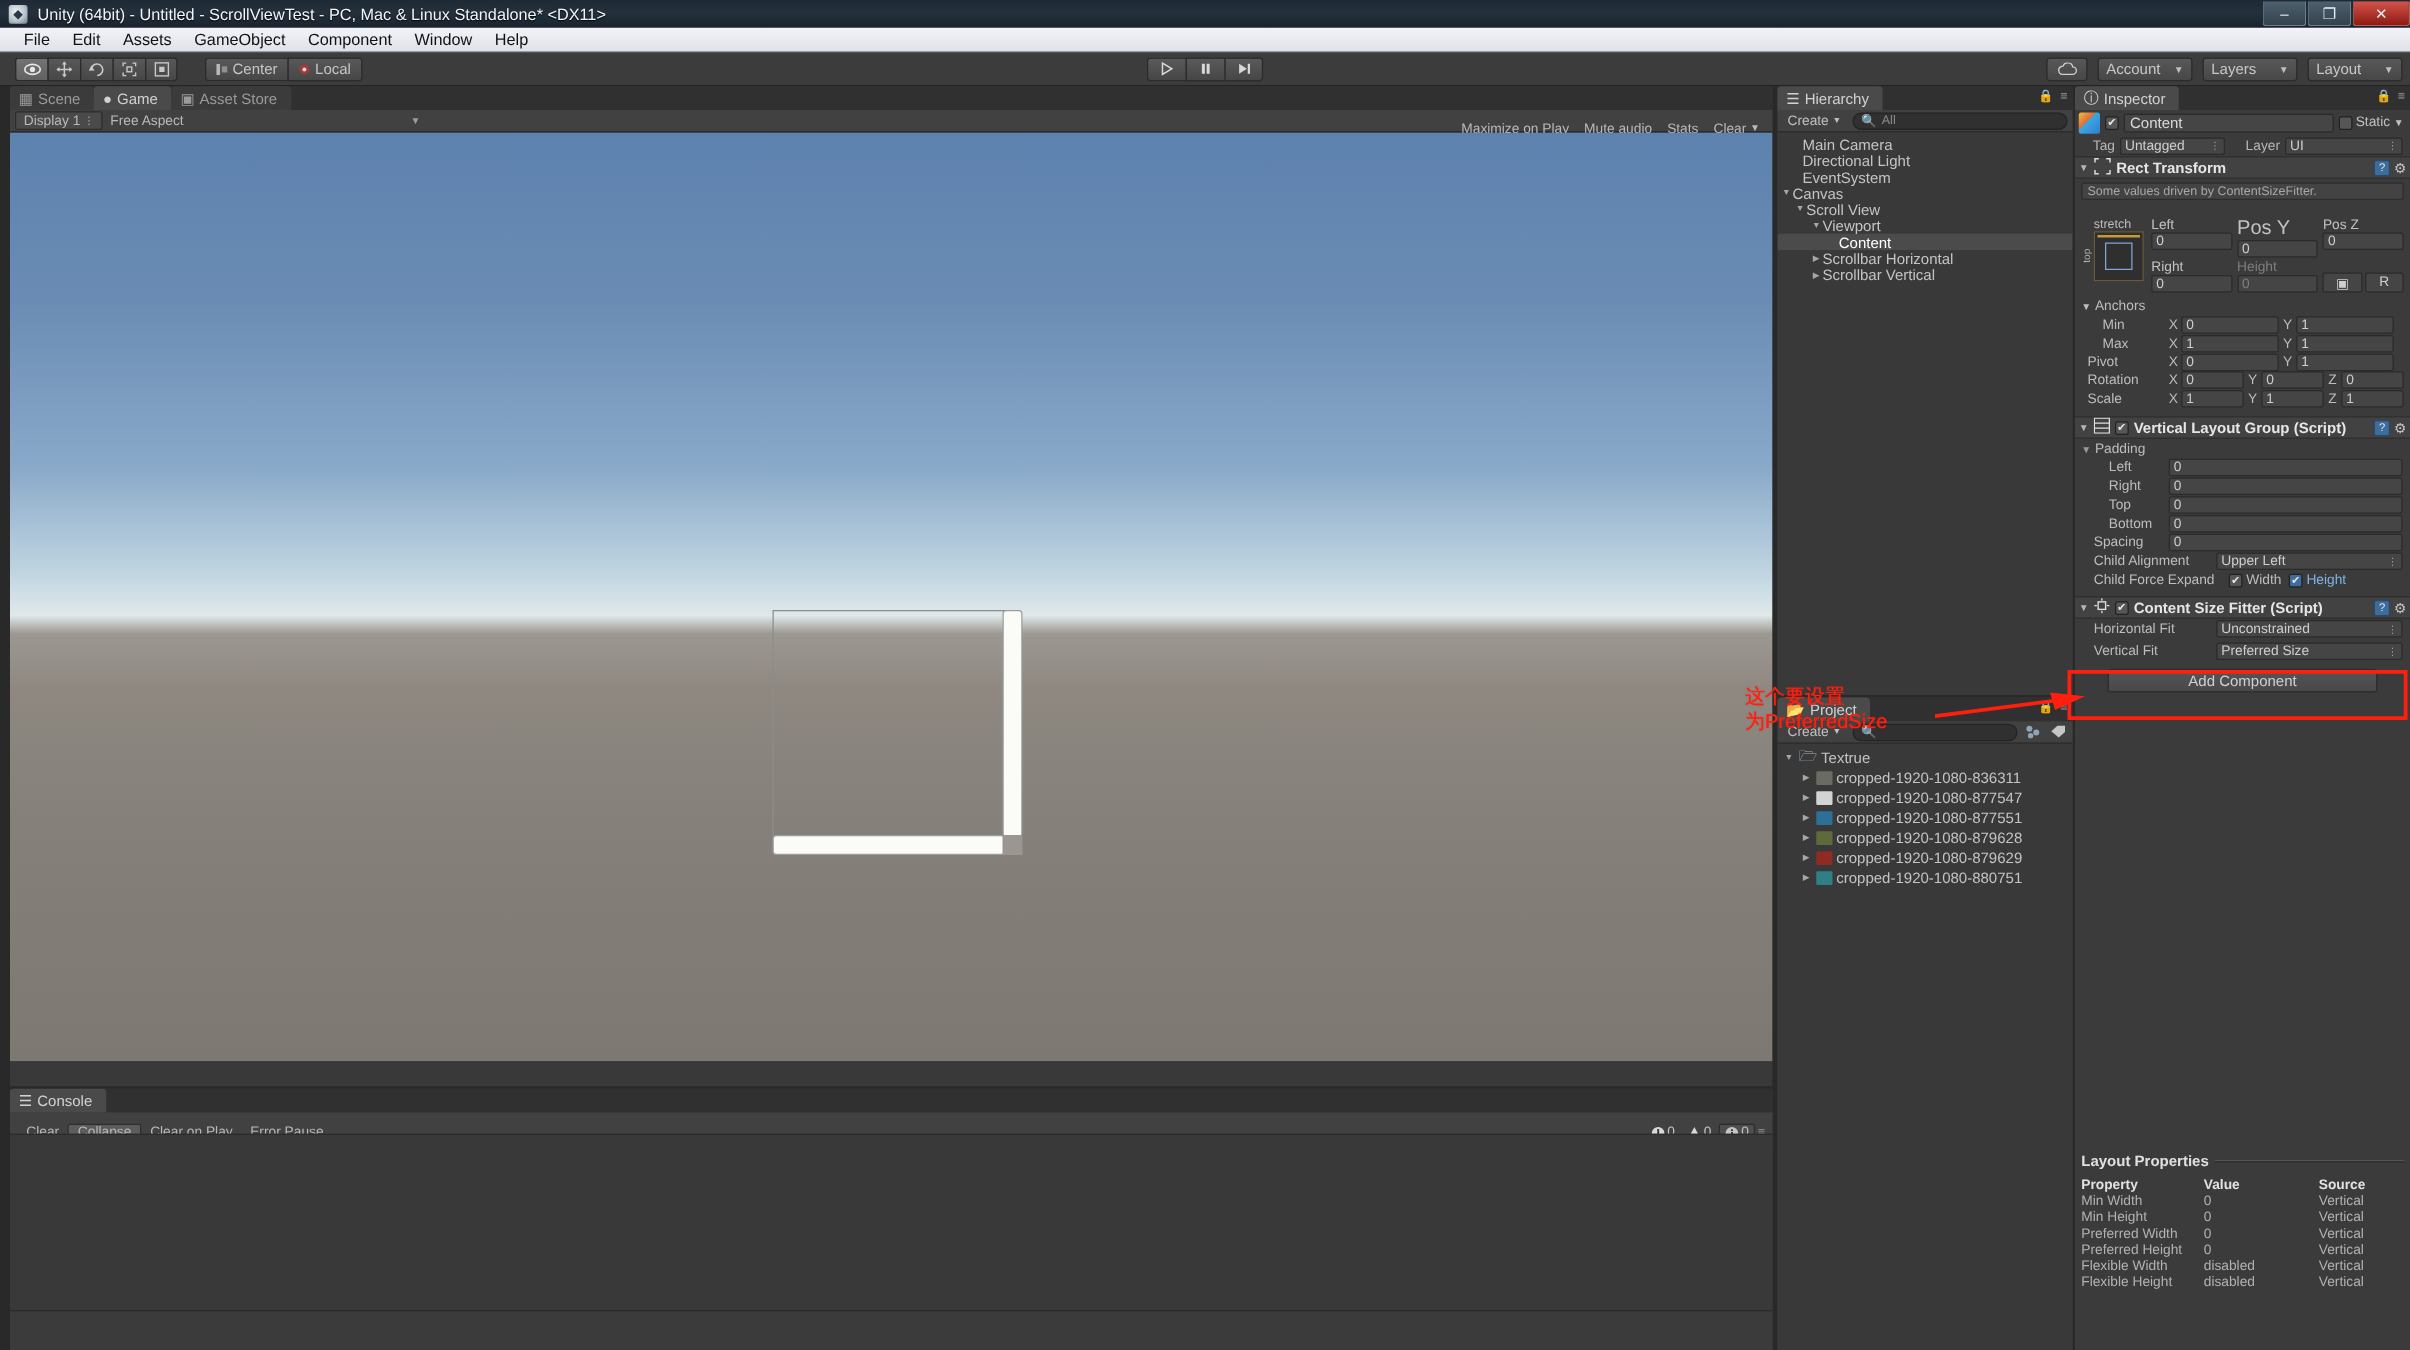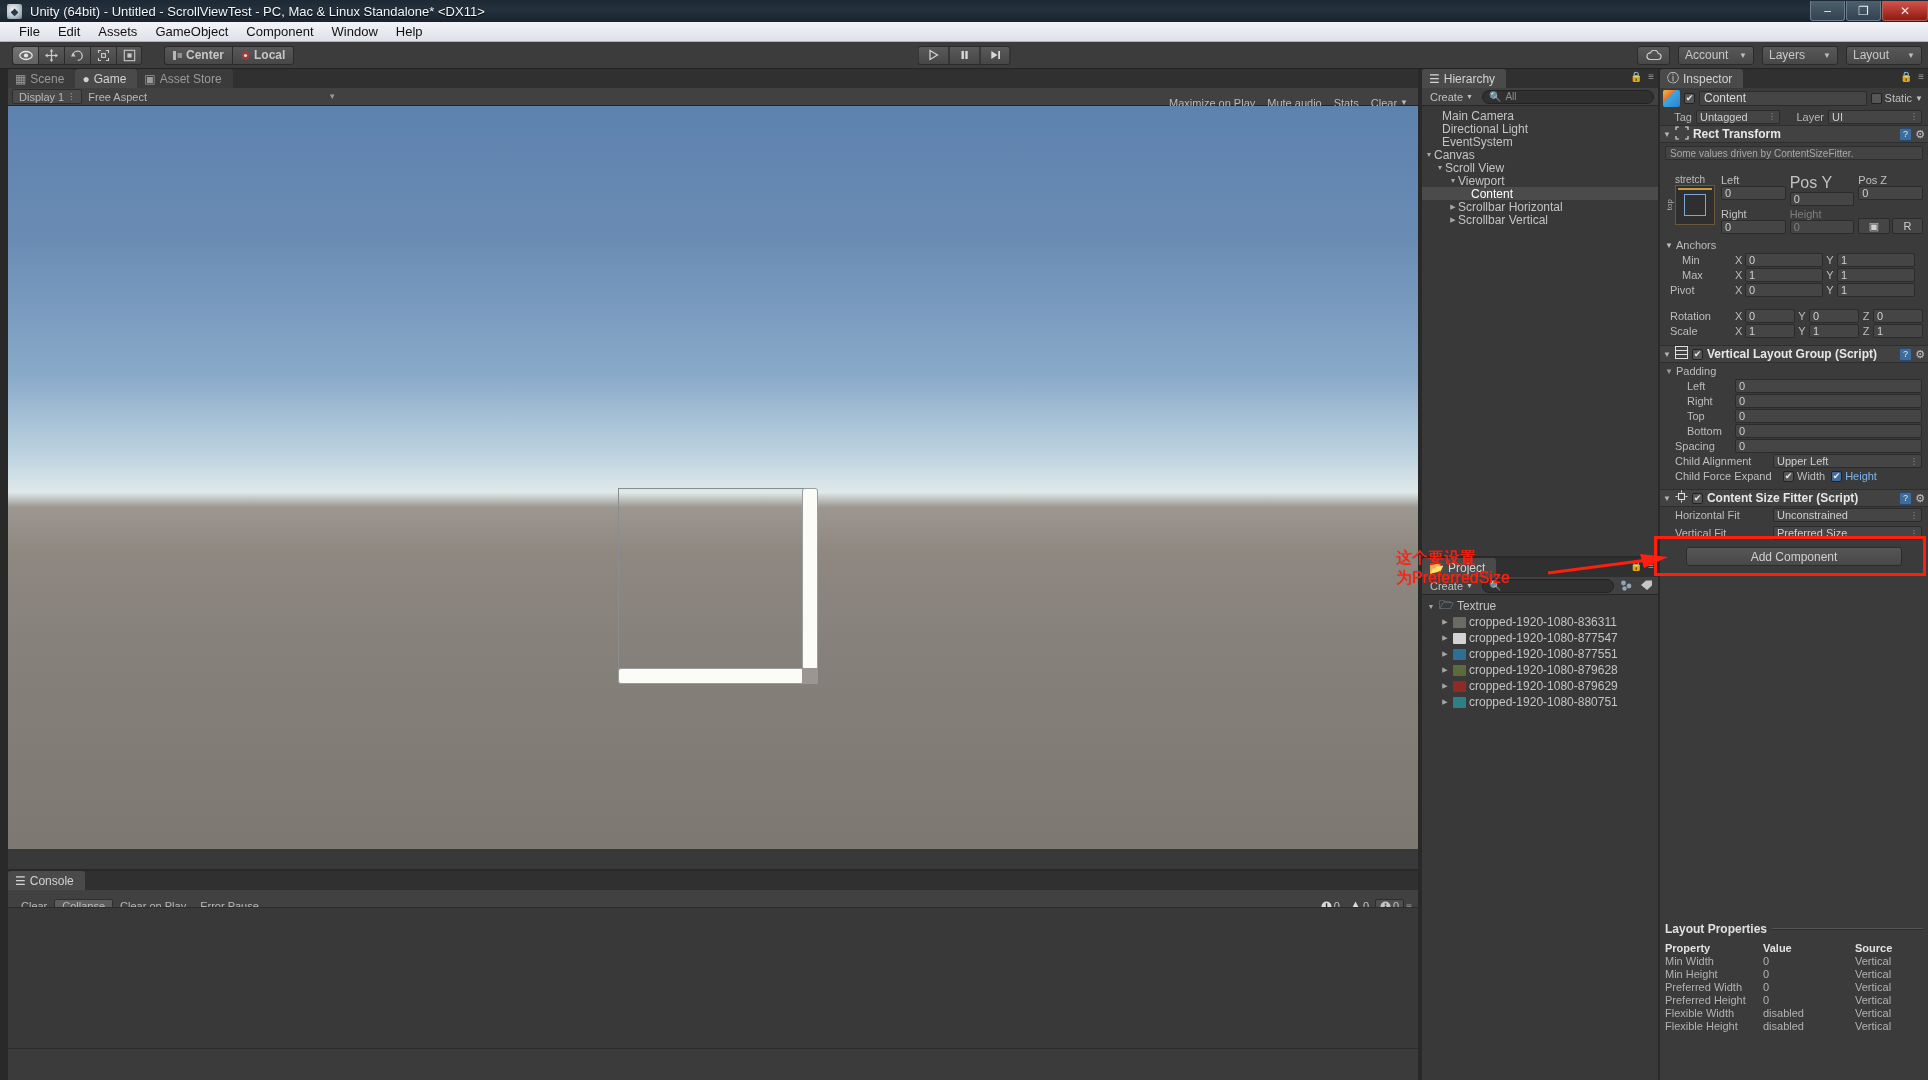--- a/index.html
+++ b/index.html
@@ -29,21 +29,21 @@
     display:flex; align-items:center; position:relative; }
   .tgrp { display:flex; margin-left:12px; }
   .tbtn { width:26px; height:19px; background:linear-gradient(to bottom,#585858,#474747);
     border:1px solid #2b2b2b; border-right:none; display:flex; align-items:center; justify-content:center; }
   .tbtn:first-child { border-radius:3px 0 0 3px; }
   .tbtn:last-child { border-radius:0 3px 3px 0; border-right:1px solid #2b2b2b; }
   .tbtn.on { background:linear-gradient(to bottom,#737373,#616161); }
   .tbtn svg { display:block; }
   .pivotgrp { display:flex; margin-left:22px; }
   .pbtn { height:19px; padding:0 8px; background:linear-gradient(to bottom,#585858,#474747);
-    border:1px solid #2b2b2b; color:#c6c6c6; font-size:12px; display:flex; align-items:center; gap:4px;font-weight:bold; }
+    border:1px solid #2b2b2b; color:#c6c6c6; font-size:12px; display:flex; align-items:center; gap:4px; }
   .pbtn:first-child { border-radius:3px 0 0 3px; border-right:none; }
   .pbtn:last-child  { border-radius:0 3px 3px 0; }
   #playgrp { position:absolute; left:50%; transform:translateX(-50%); display:flex; }
   #playgrp .pl { width:31px; height:19px; background:linear-gradient(to bottom,#5a5a5a,#464646);
     border:1px solid #2b2b2b; border-right:none; display:flex; align-items:center; justify-content:center; }
   #playgrp .pl:first-child { border-radius:3px 0 0 3px; }
   #playgrp .pl:last-child { border-radius:0 3px 3px 0; border-right:1px solid #2b2b2b; }
   .rightgrp { position:absolute; right:6px; display:flex; align-items:center; gap:8px; }
   .cloudbtn { width:33px; height:19px; background:linear-gradient(to bottom,#585858,#474747);
     border:1px solid #2b2b2b; border-radius:3px; display:flex; align-items:center; justify-content:center; }
@@ -638,21 +638,21 @@
         <div class="field" style="width:78px">1</div>
         </div>
       <div class="proprow">
         <span class="lbl" style="padding-left:5px">Pivot</span>
         <span style="width:10px">X</span>
         <div class="field" style="width:78px">0</div>
         <span style="width:14px;text-align:center">Y</span>
         <div class="field" style="width:78px">1</div>
         </div>
 
-      <div class="proprow" style="margin-top:12px">
+      <div class="proprow" style="margin-top:0">
         <span class="lbl" style="padding-left:5px">Rotation</span>
         <span style="width:10px">X</span>
         <div class="field" style="width:50px">0</div>
         <span style="width:14px;text-align:center">Y</span>
         <div class="field" style="width:50px">0</div>
         <span style="width:14px;text-align:center">Z</span>
         <div class="field" style="width:50px">0</div>
         </div>
       <div class="proprow">
         <span class="lbl" style="padding-left:5px">Scale</span>

